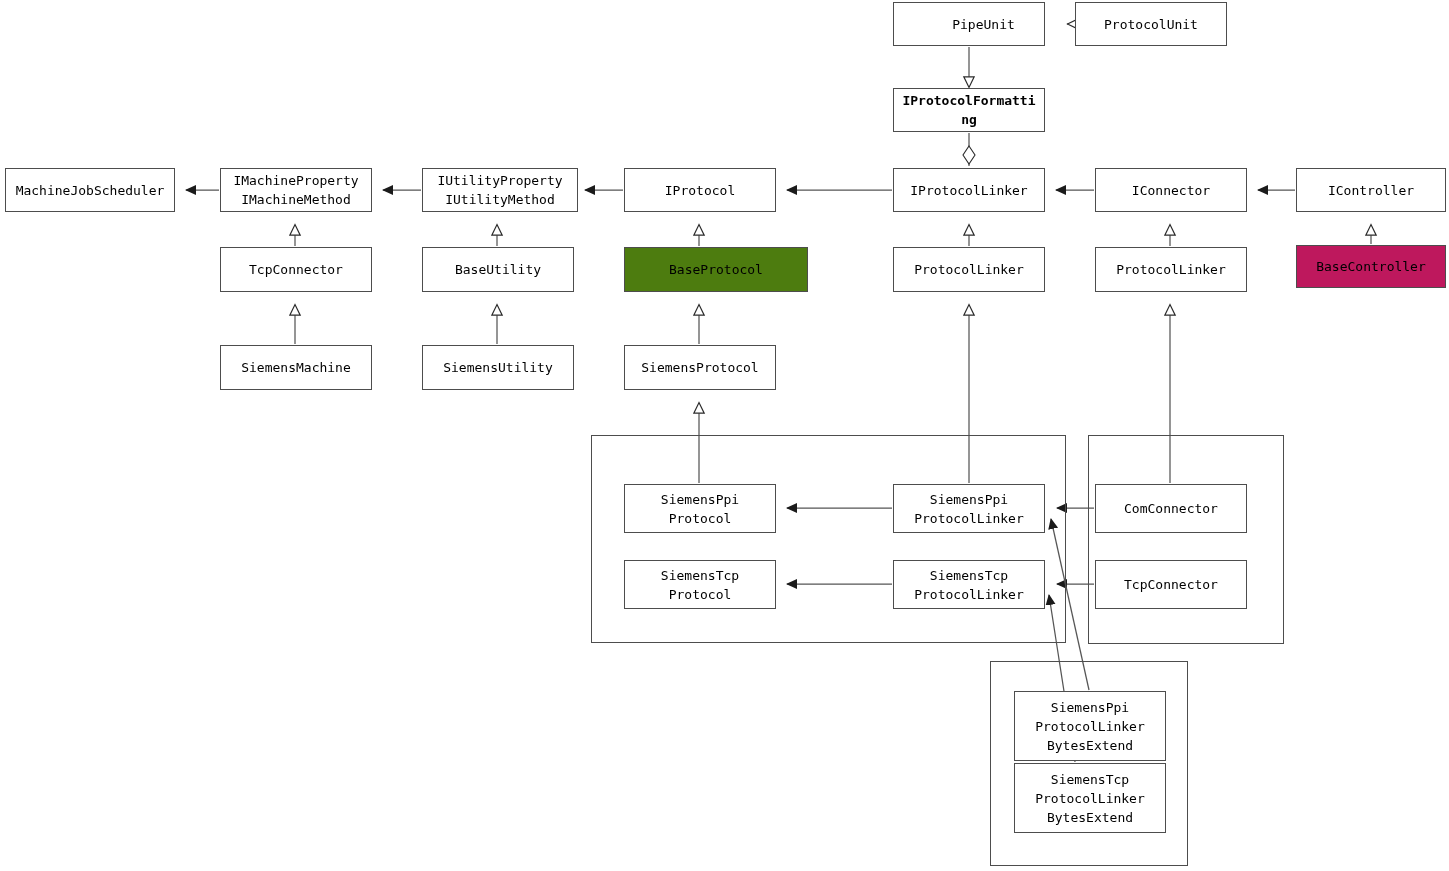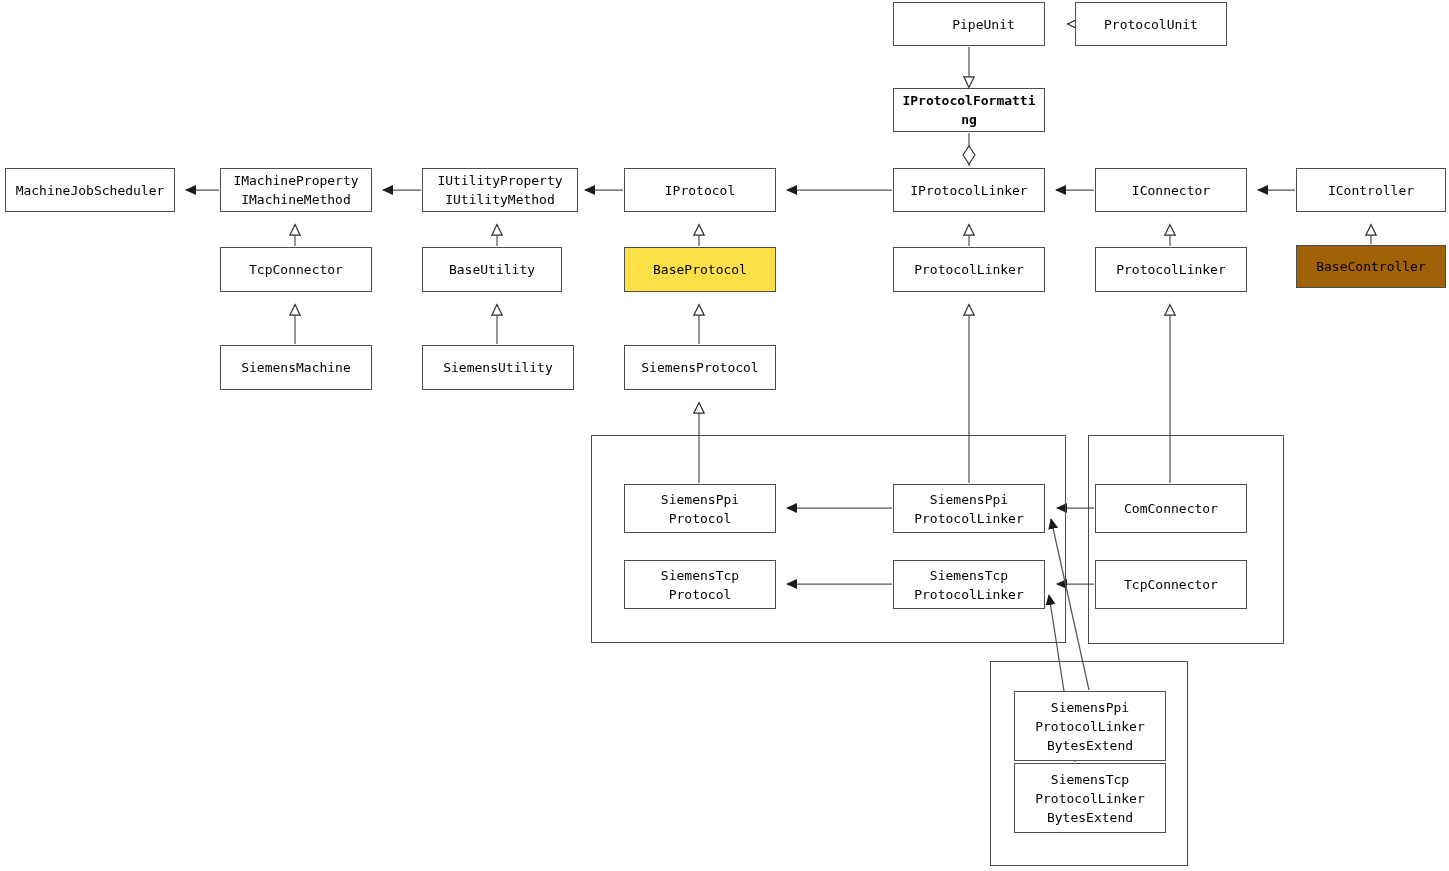--- a/index.html
+++ b/index.html
@@ -145,33 +145,33 @@
   </div>
   <div class="uml-box" id="n-iconnector" style="left: 1095px; top: 168px; width: 152px; height: 44px; background: rgb(255, 255, 255); border-color: rgb(77, 77, 77);">
     <span>IConnector</span>
   </div>
   <div class="uml-box" id="n-icontroller" style="left: 1296px; top: 168px; width: 150px; height: 44px; background: rgb(255, 255, 255); border-color: rgb(77, 77, 77);">
     <span>IController</span>
   </div>
   <div class="uml-box" id="n-base_machine" style="left: 220px; top: 247px; width: 152px; height: 45px; background: rgb(255, 255, 255); border-color: rgb(77, 77, 77);">
     <span>TcpConnector</span>
   </div>
-  <div class="uml-box" id="n-base_utility" style="left: 422px; top: 247px; width: 140px; height: 45px; background: rgb(255, 255, 255); border-color: rgb(77, 77, 77);">
+  <div class="uml-box" id="n-base_utility" style="left: 422px; top: 247px; width: 152px; height: 45px; background: rgb(255, 255, 255); border-color: rgb(77, 77, 77);">
     <span>BaseUtility</span>
   </div>
-  <div class="uml-box" id="n-base_protocol" style="left: 624px; top: 247px; width: 152px; height: 45px; background: #fde047; border-color: rgb(77, 77, 77);">
+  <div class="uml-box" id="n-base_protocol" style="left: 624px; top: 247px; width: 184px; height: 45px; background: #4d7c0f; border-color: rgb(77, 77, 77);">
     <span>BaseProtocol</span>
   </div>
   <div class="uml-box" id="n-protocol_linker" style="left: 893px; top: 247px; width: 152px; height: 45px; background: rgb(255, 255, 255); border-color: rgb(77, 77, 77);">
     <span>ProtocolLinker</span>
   </div>
   <div class="uml-box" id="n-base_connector" style="left: 1095px; top: 247px; width: 152px; height: 45px; background: rgb(255, 255, 255); border-color: rgb(77, 77, 77);">
     <span>ProtocolLinker</span>
   </div>
-  <div class="uml-box" id="n-base_controller" style="left: 1296px; top: 245px; width: 150px; height: 43px; background: #a16207; border-color: rgb(77, 77, 77);">
+  <div class="uml-box" id="n-base_controller" style="left: 1296px; top: 245px; width: 150px; height: 43px; background: #be185d; border-color: rgb(77, 77, 77);">
     <span>BaseController</span>
   </div>
   <div class="uml-box" id="n-siemens_machine" style="left: 220px; top: 345px; width: 152px; height: 45px; background: rgb(255, 255, 255); border-color: rgb(77, 77, 77);">
     <span>SiemensMachine</span>
   </div>
   <div class="uml-box" id="n-siemens_utility" style="left: 422px; top: 345px; width: 152px; height: 45px; background: rgb(255, 255, 255); border-color: rgb(77, 77, 77);">
     <span>SiemensUtility</span>
   </div>
   <div class="uml-box" id="n-siemens_protocol" style="left: 624px; top: 345px; width: 152px; height: 45px; background: rgb(255, 255, 255); border-color: rgb(77, 77, 77);">
     <span>SiemensProtocol</span>

